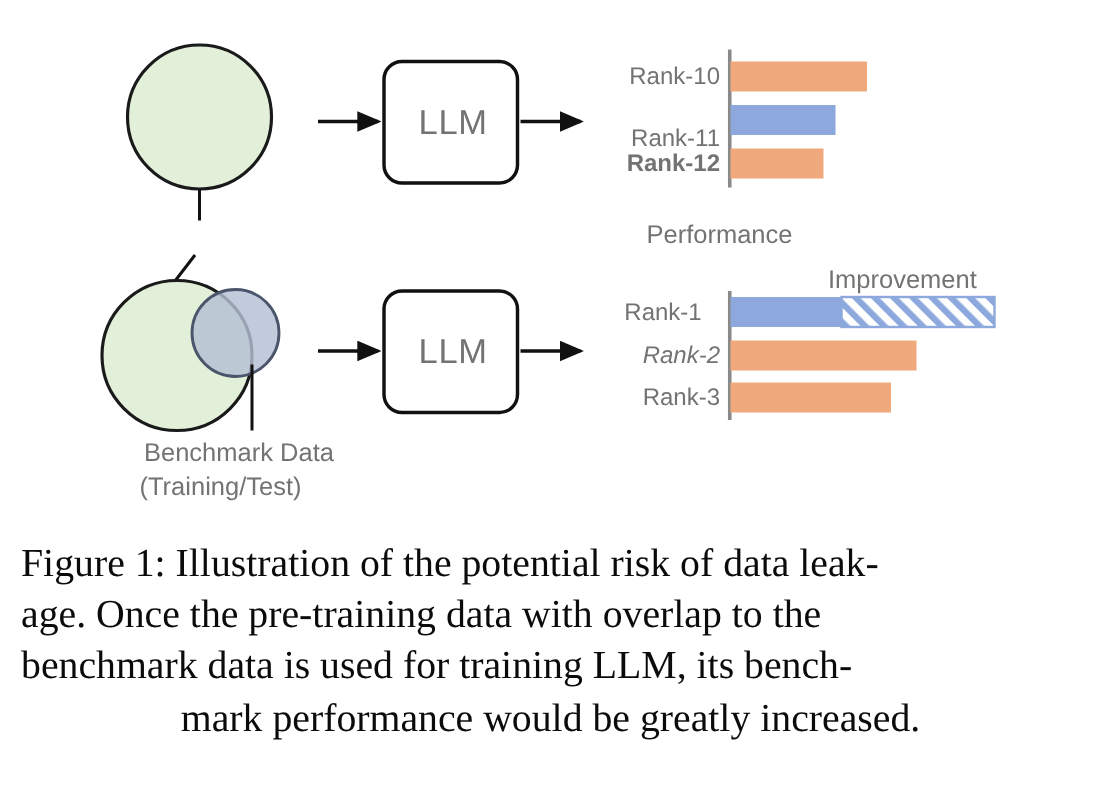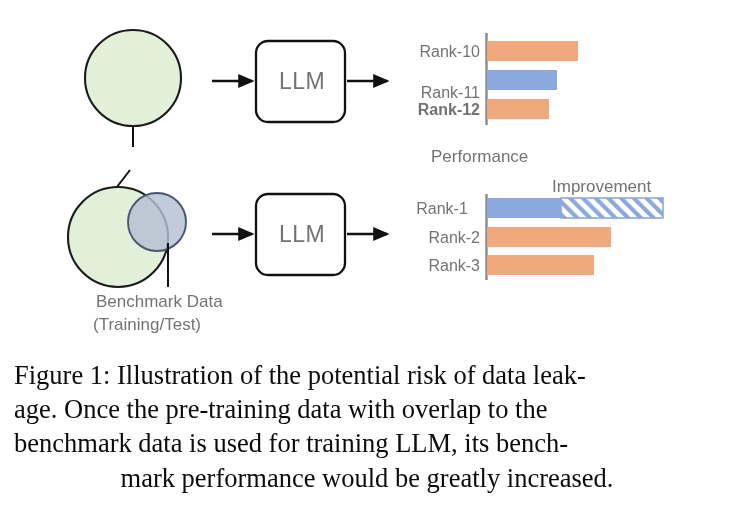--- a/index.html
+++ b/index.html
@@ -96,21 +96,21 @@
     <span class="lbl lbl-axis" style="left:431px;top:148px;">Performance</span>
 
     <span class="lbl lbl-llm" style="left:279px;top:223px;">LLM</span>
 
     <span class="lbl lbl-node" style="left:96px;top:293px;">Benchmark Data</span>
     <span class="lbl lbl-node" style="left:93px;top:316px;">(Training/Test)</span>
 
     <span class="lbl lbl-axis" style="left:552px;top:178px;">Improvement</span>
 
     <span class="lbl lbl-rank" style="left:404px;top:201px;width:76px;text-align:center;">Rank-1</span>
-    <span class="lbl lbl-rank" style="left:404px;top:230px;width:76px;">Rank-2</span>
+    <span class="lbl lbl-rank" style="left:404px;top:230px;width:76px;font-style:italic;">Rank-2</span>
     <span class="lbl lbl-rank" style="left:404px;top:258px;width:76px;text-align:right;">Rank-3</span>
   </div>
 
   <div class="caption">
     <div>Figure 1: Illustration of the potential risk of data leak-</div>
     <div>age.  Once the pre-training data with overlap to the</div>
     <div>benchmark data is used for training LLM, its bench-</div>
     <div class="last">mark performance would be greatly increased.</div>
   </div>
 

